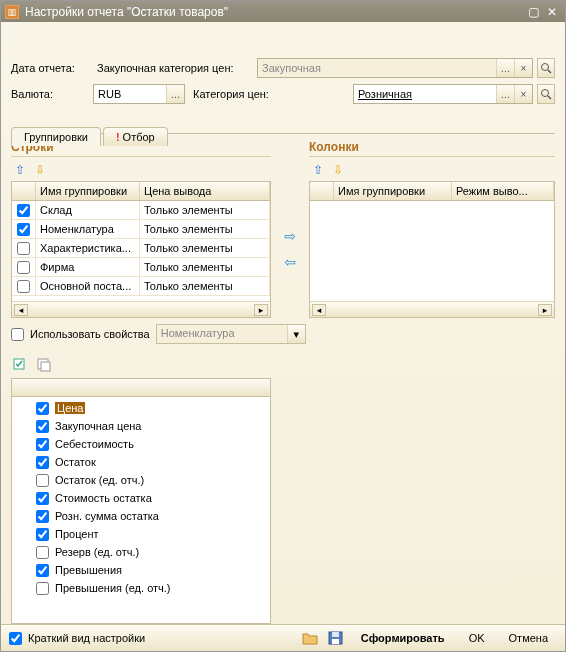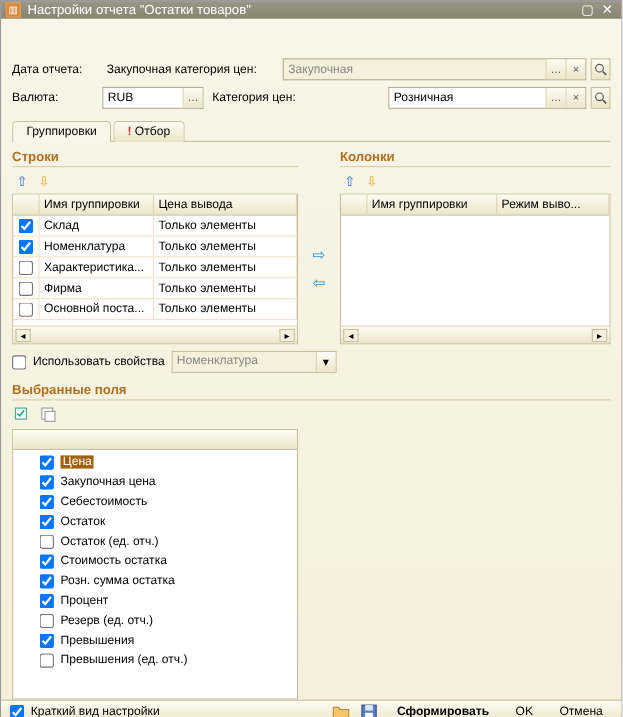--- a/index.html
+++ b/index.html
@@ -99,21 +99,21 @@
   }
   .tab {
     padding: 3px 12px;
     border: 1px solid #c9bf9f;
     border-bottom: none;
     background: linear-gradient(#fdfbf3,#eee5c8);
     margin-right: 2px;
     border-radius: 4px 4px 0 0;
     cursor: pointer;
     position: relative;
-    top: 1px;
+    top: 13px;
   }
   .tab.active {
     background: #f9f5e8;
   }
   .tab .excl {
     color: #d33;
     font-weight: bold;
     margin-right: 3px;
   }
   .tab-body {
@@ -340,21 +340,21 @@
     </div>
 
     <div class="form-row">
       <label class="lbl-cur">Валюта:</label>
       <div class="input-wrap">
         <input class="w-cur" value="RUB" style="">
         <div class="input-btn">…</div>
       </div>
       <label class="lbl-cat">Категория цен:</label>
       <div class="input-wrap" style="flex:1">
-        <input class="w-cat" style="flex: 1 1 0%;" value="Розничная">
+        <input class="w-cat" style="flex: 1 1 0%; text-decoration: underline;" value="Розничная">
         <div class="input-btn">…</div>
         <div class="input-btn">×</div>
       </div>
       <div class="input-btn" style="border:1px solid #c9bf9f;height:20px">
         <svg width="12" height="12">
             <circle cx="5" cy="5" r="3.5" fill="none" stroke="#555"></circle>
             <line x1="8" y1="8" x2="11" y2="11" stroke="#555" stroke-width="1.5"></line>
           </svg>
       </div>
     </div>
@@ -452,21 +452,20 @@
       <div class="use-props">
         <input type="checkbox" id="use-props-chk" style="">
         <label>Использовать свойства</label>
         <div class="dropdown">
           <span>Номенклатура</span>
           <div class="dd-btn">▾</div>
         </div>
       </div>
 
       <div class="selected-fields">
-        <div class="panel-title">Выбранные поля</div>
         <div class="sf-toolbar">
           <div class="tb">
             <svg width="16" height="14">
                 <rect x="1" y="1" width="10" height="10" fill="#fff" stroke="#4a8"></rect>
                 <path d="M3 6 L5 8 L9 3" stroke="#2a7" fill="none" stroke-width="1.5"></path>
               </svg>
           </div>
           <div class="tb">
             <svg width="16" height="14">
                 <rect x="1" y="1" width="10" height="10" fill="#fff" stroke="#999"></rect>

